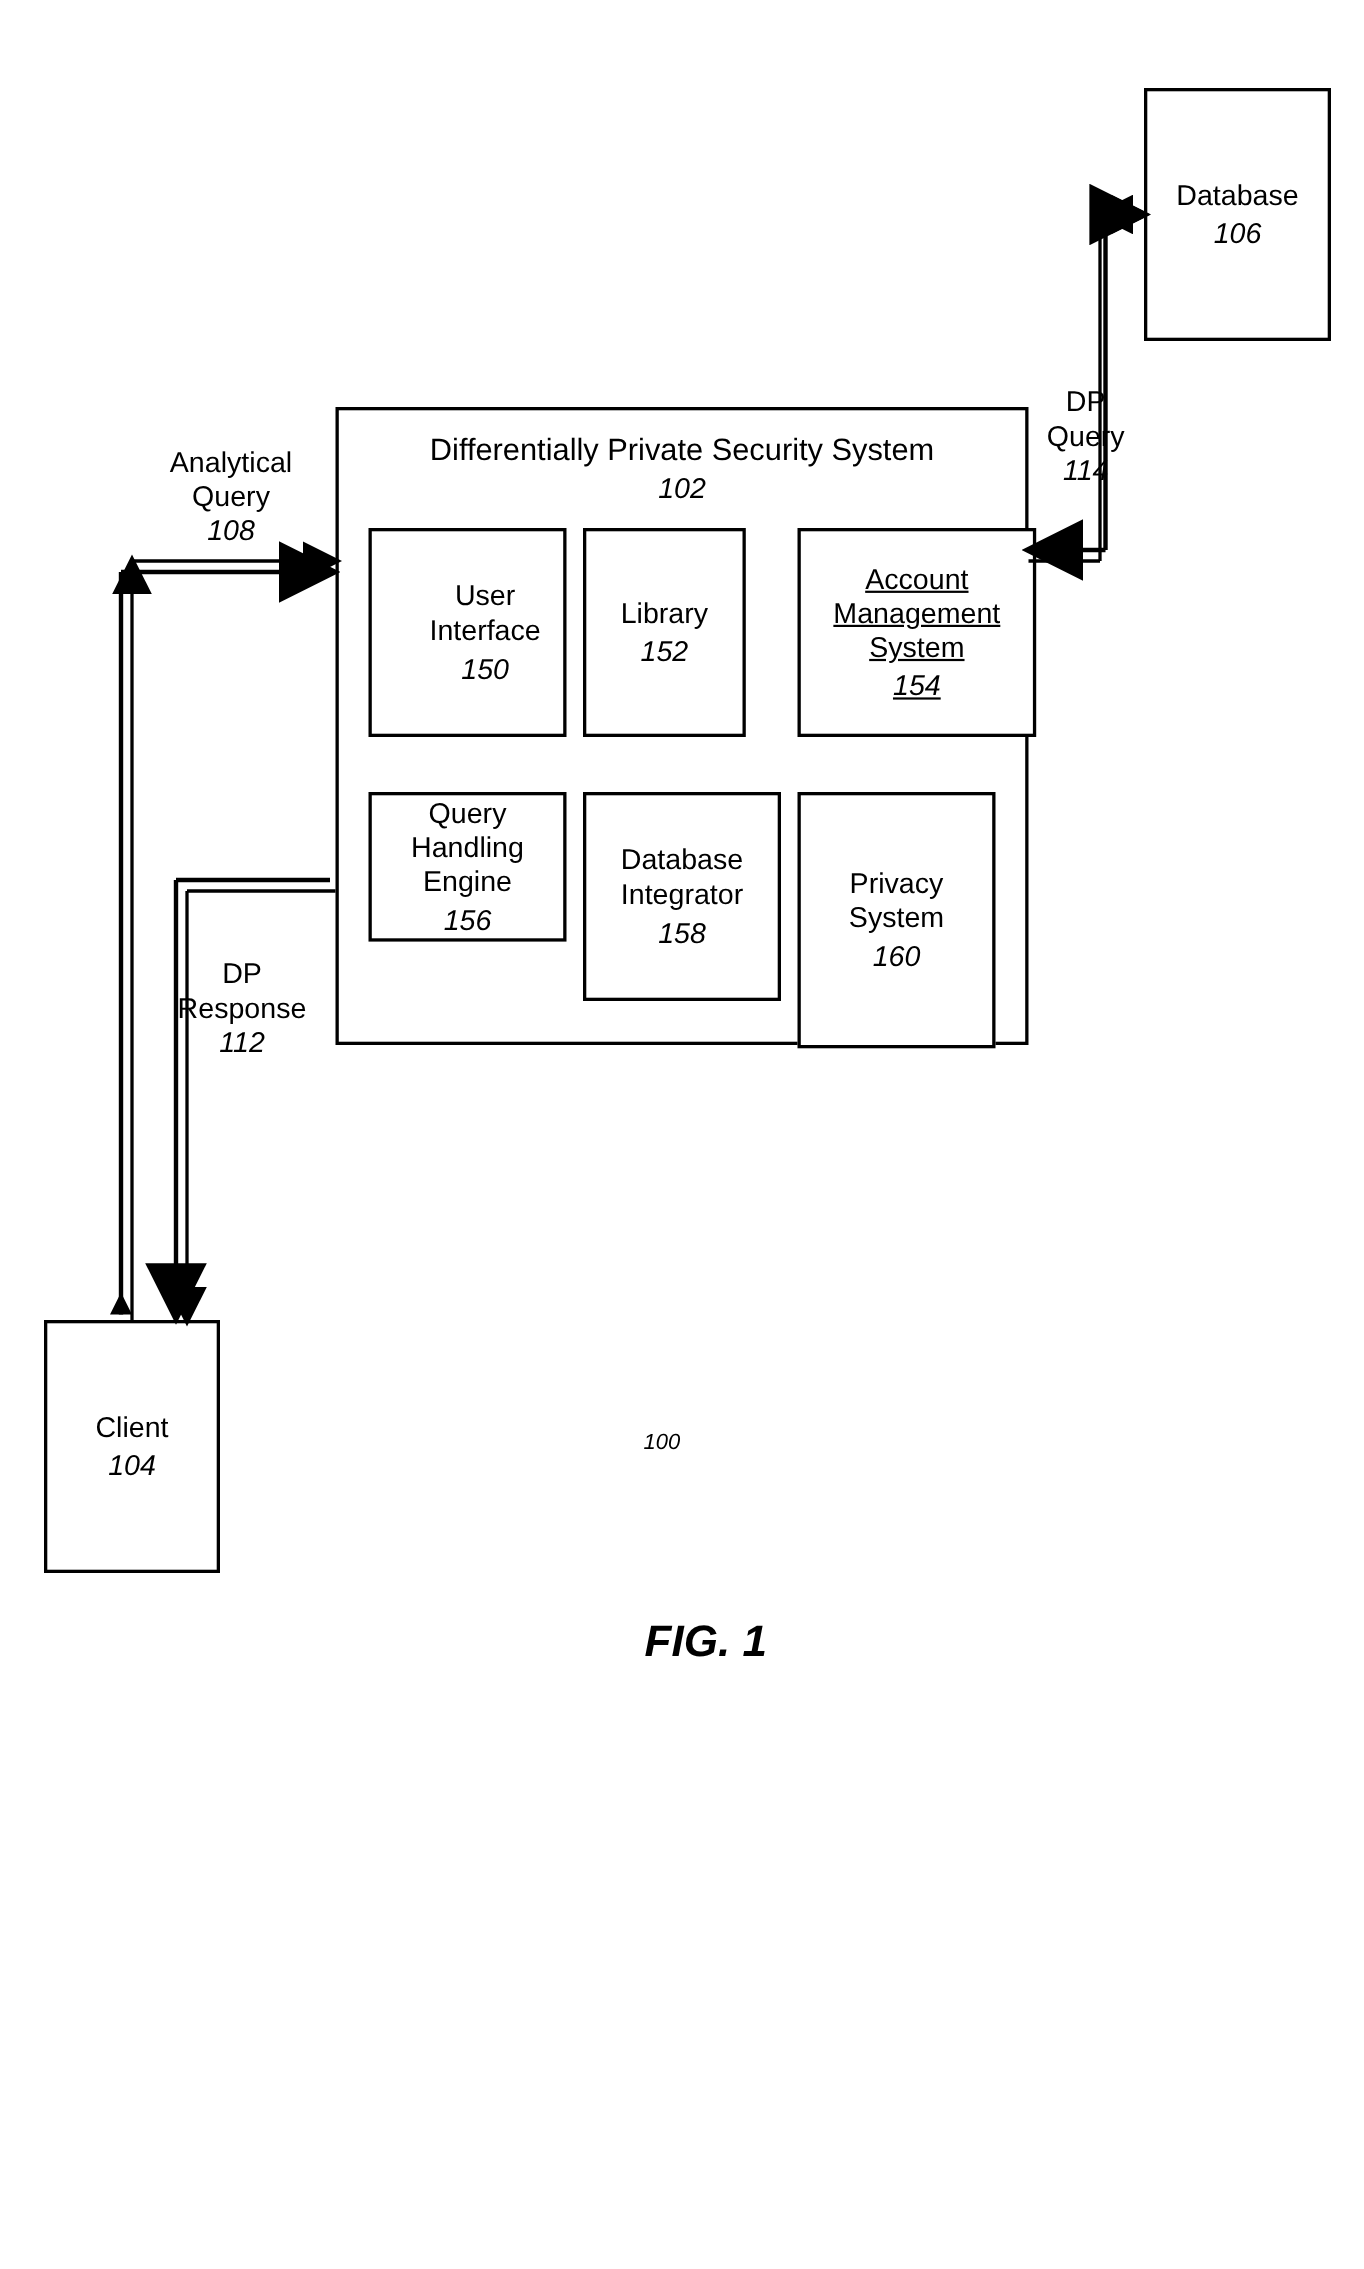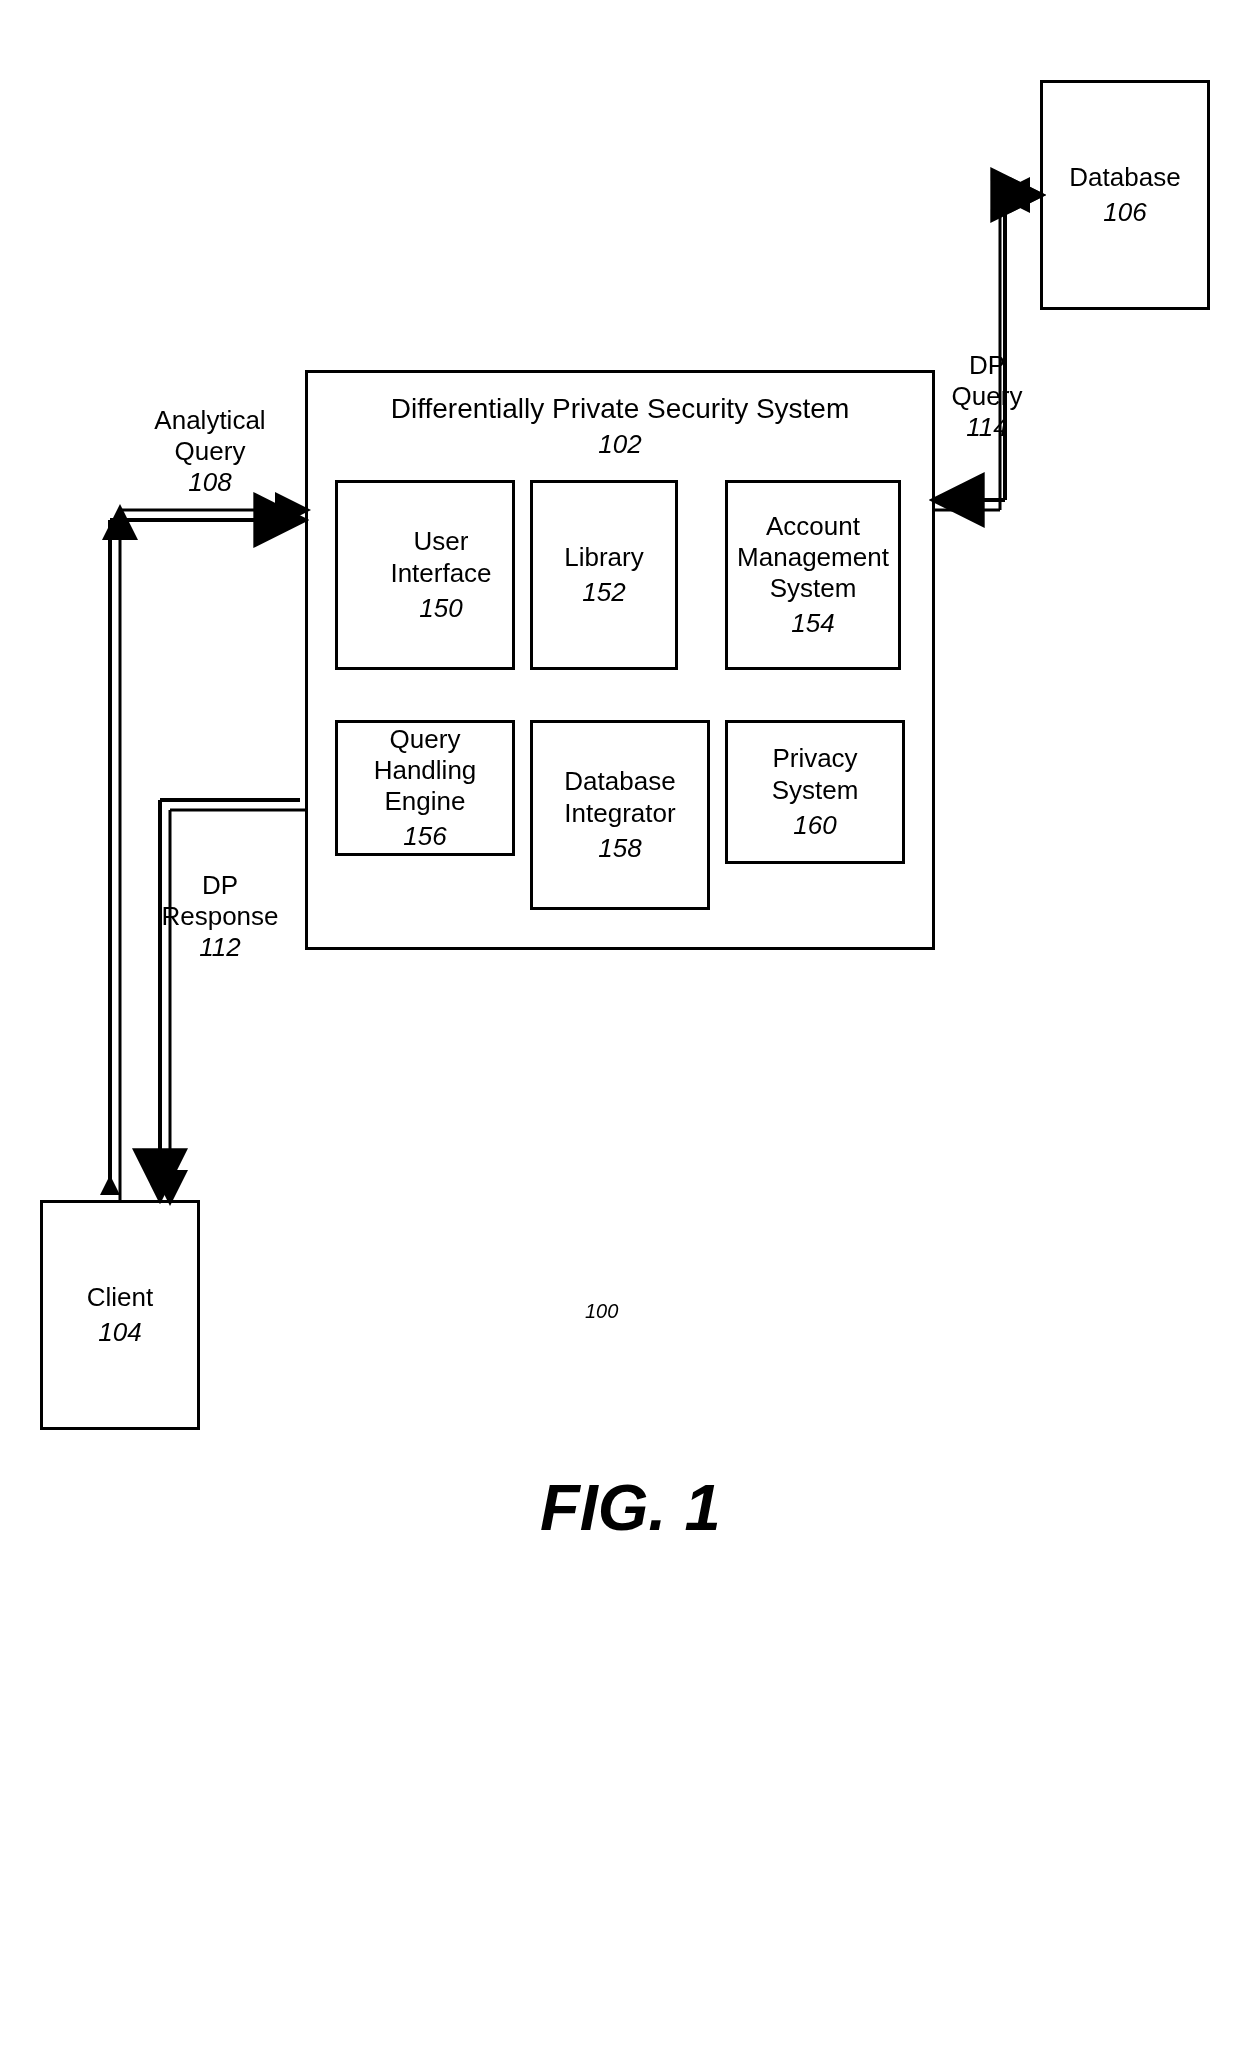--- a/index.html
+++ b/index.html
@@ -43,23 +43,24 @@
     line-height: 1.2;
   }
   .label .ref { font-style: italic; display: block; }
   .fig-num {
     position: absolute;
     font-size: 20px;
     font-style: italic;
   }
   .fig-label {
     position: absolute;
-    font-size: 65px;
+    font-size: 40px;
     font-weight: bold;
     font-style: italic;
+    margin-left: 46px;
   }
   svg.arrows {
     position: absolute;
     left: 0; top: 0;
     width: 1240px; height: 2063px;
     pointer-events: none;
   }
 </style>
 </head>
 <body>
@@ -74,34 +75,34 @@
   </div>
 
   <div class="box" style="left:335px; top:480px; width:180px; height:190px;padding-left:36px;">
     <div class="title">User Interface</div>
     <div class="ref">150</div>
   </div>
   <div class="box" style="left:530px; top:480px; width:148px; height:190px;">
     <div class="title">Library</div>
     <div class="ref">152</div>
   </div>
-  <div class="box" style="left:725px; top:480px; width:176px; height:190px;">
+  <div class="box" style="left:725px; top:480px; width:217px; height:190px;text-decoration:underline;">
     <div class="title">Account Management System</div>
     <div class="ref">154</div>
   </div>
 
   <div class="box" style="left:335px; top:720px; width:180px; height:136px;">
     <div class="title">Query Handling Engine</div>
     <div class="ref">156</div>
   </div>
   <div class="box" style="left:530px; top:720px; width:180px; height:190px;">
     <div class="title">Database Integrator</div>
     <div class="ref">158</div>
   </div>
-  <div class="box" style="left:725px; top:720px; width:180px; height:144px;">
+  <div class="box" style="left:725px; top:720px; width:180px; height:233px;">
     <div class="title">Privacy System</div>
     <div class="ref">160</div>
   </div>
 
   <div class="box" style="left:40px; top:1200px; width:160px; height:230px;">
     <div class="title">Client</div>
     <div class="ref">104</div>
   </div>
 
   <div class="box" style="left:1040px; top:80px; width:170px; height:230px;">

